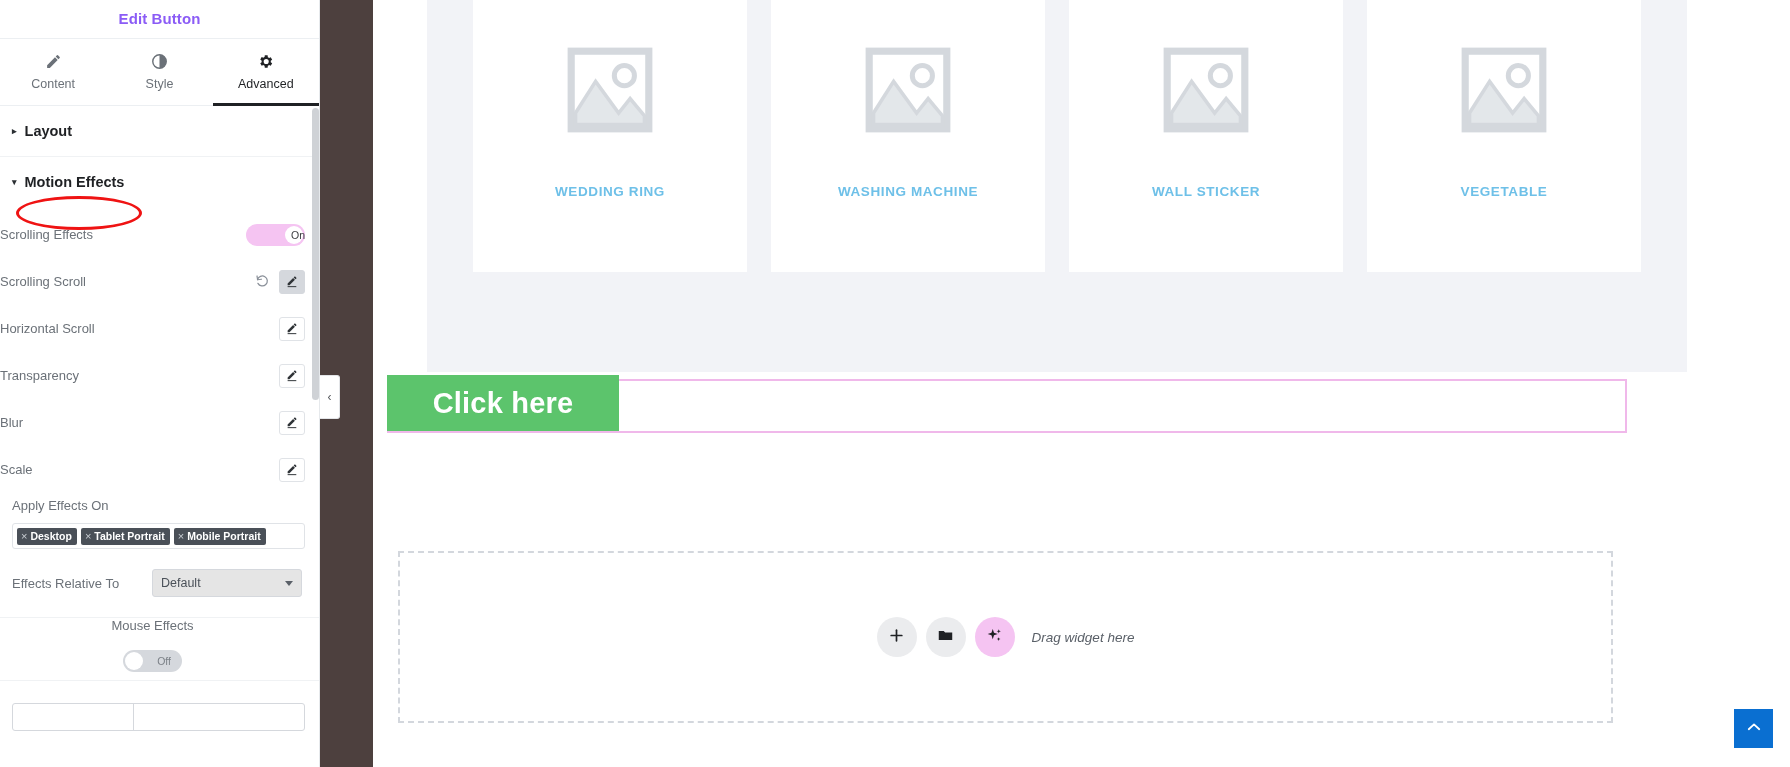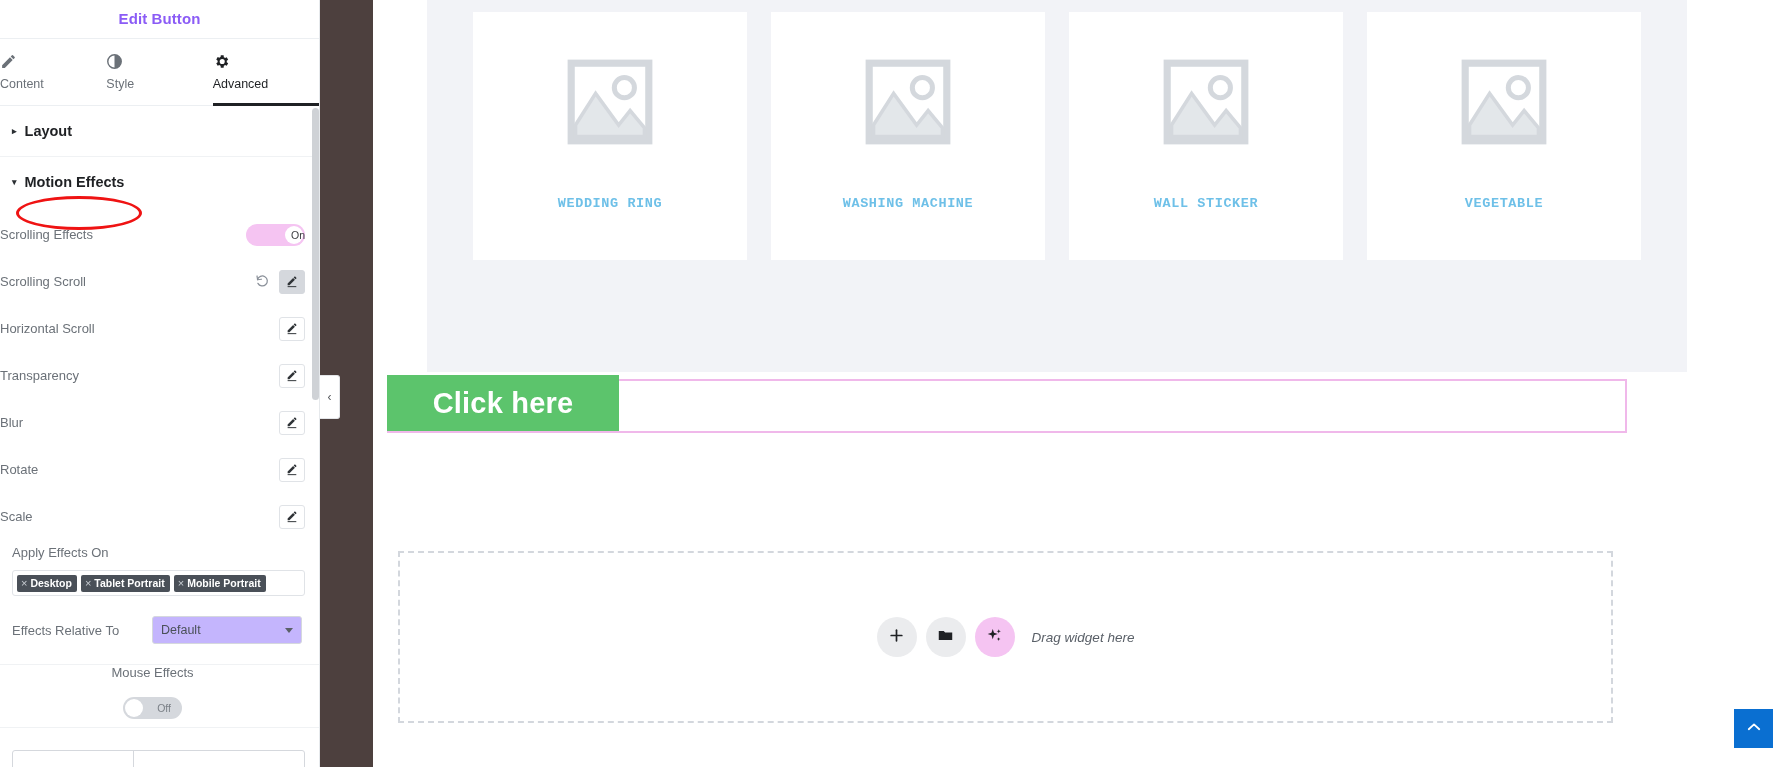--- a/index.html
+++ b/index.html
@@ -28,21 +28,21 @@
   }
   #tabs {
     display: flex;
     border-top: 1px solid #eceff2;
     border-bottom: 1px solid #eceff2;
     height: 68px;
   }
   .tab {
     flex: 1;
     display: flex; flex-direction: column;
-    align-items: flex-start; justify-content: center;
+    align-items: center; justify-content: center;
     gap: 7px;
     color: #6b7178;
     font-size: 12.5px;
     cursor: pointer;
     position: relative;
   }
   .tab.active { color: #1f2124; }
   .tab.active::after {
     content: ""; position: absolute;
     left: 0; right: 0; bottom: -1px; height: 3px;
@@ -146,21 +146,21 @@
   }
   .tag .x { color: #c9ced4; font-weight: normal; font-size: 11px; cursor: pointer; }
 
   .row-select { display: flex; align-items: center; padding: 0 14px 0 12px; height: 52px; }
   .row-select .row-label { flex: 0 0 140px; }
   .select-box {
     flex: 1; max-width: 150px;
     height: 28px;
     border: 1px solid #d5d8dd;
     border-radius: 3px;
-    background: #c4b5fd;
+    background: #e5e5e5;
     display: flex; align-items: center;
     padding: 0 8px;
     font-size: 12.5px; color: #4a5058;
     position: relative;
     cursor: pointer;
   }
   .select-box .arrow {
     position: absolute; right: 8px;
     width: 0; height: 0;
     border-left: 4.5px solid transparent;
@@ -223,23 +223,22 @@
   
   #products-section {
     position: absolute;
     left: 54px; top: 0;
     width: 1260px; height: 372px;
     background: #f2f3f7;
   }
   #products-row {
     display: flex;
     gap: 24px;
-    padding: 12px 46px;
+    padding: 0 46px;
     height: 272px;
-    font-family: Liberation Mono, monospace;
   }
   .product-card {
     flex: 1;
     background: #fff;
     display: flex; flex-direction: column;
     align-items: center; justify-content: flex-start;
     padding-top: 44px;
   }
   .ph-img { width: 92px; height: 92px; margin-bottom: 48px; opacity: .85; }
   .ph-img svg { width: 92px; height: 92px; display: block; }
@@ -418,31 +417,20 @@
         <div class="row-right">
           <div class="pencil-btn">
             <svg viewBox="0 0 24 24" fill="#2f3337">
                 <path d="M3 15.6V19h3.4L16.5 8.9l-3.4-3.4L3 15.6zM19.1 6.3a.9.9 0 0 0 0-1.3l-2.1-2.1a.9.9 0 0 0-1.3 0l-1.6 1.6 3.4 3.4 1.6-1.6z"></path>
                 <rect x="3" y="20.6" width="16" height="1.8"></rect>
               </svg>
           </div>
         </div>
       </div>
 
-      <div class="row">
-        <div class="row-label">Rotate</div>
-        <div class="row-right">
-          <div class="pencil-btn">
-            <svg viewBox="0 0 24 24" fill="#2f3337">
-                <path d="M3 15.6V19h3.4L16.5 8.9l-3.4-3.4L3 15.6zM19.1 6.3a.9.9 0 0 0 0-1.3l-2.1-2.1a.9.9 0 0 0-1.3 0l-1.6 1.6 3.4 3.4 1.6-1.6z"></path>
-                <rect x="3" y="20.6" width="16" height="1.8"></rect>
-              </svg>
-          </div>
-        </div>
-      </div>
 
       <div class="row">
         <div class="row-label">Scale</div>
         <div class="row-right">
           <div class="pencil-btn">
             <svg viewBox="0 0 24 24" fill="#2f3337">
                 <path d="M3 15.6V19h3.4L16.5 8.9l-3.4-3.4L3 15.6zM19.1 6.3a.9.9 0 0 0 0-1.3l-2.1-2.1a.9.9 0 0 0-1.3 0l-1.6 1.6 3.4 3.4 1.6-1.6z"></path>
                 <rect x="3" y="20.6" width="16" height="1.8"></rect>
               </svg>
           </div>

